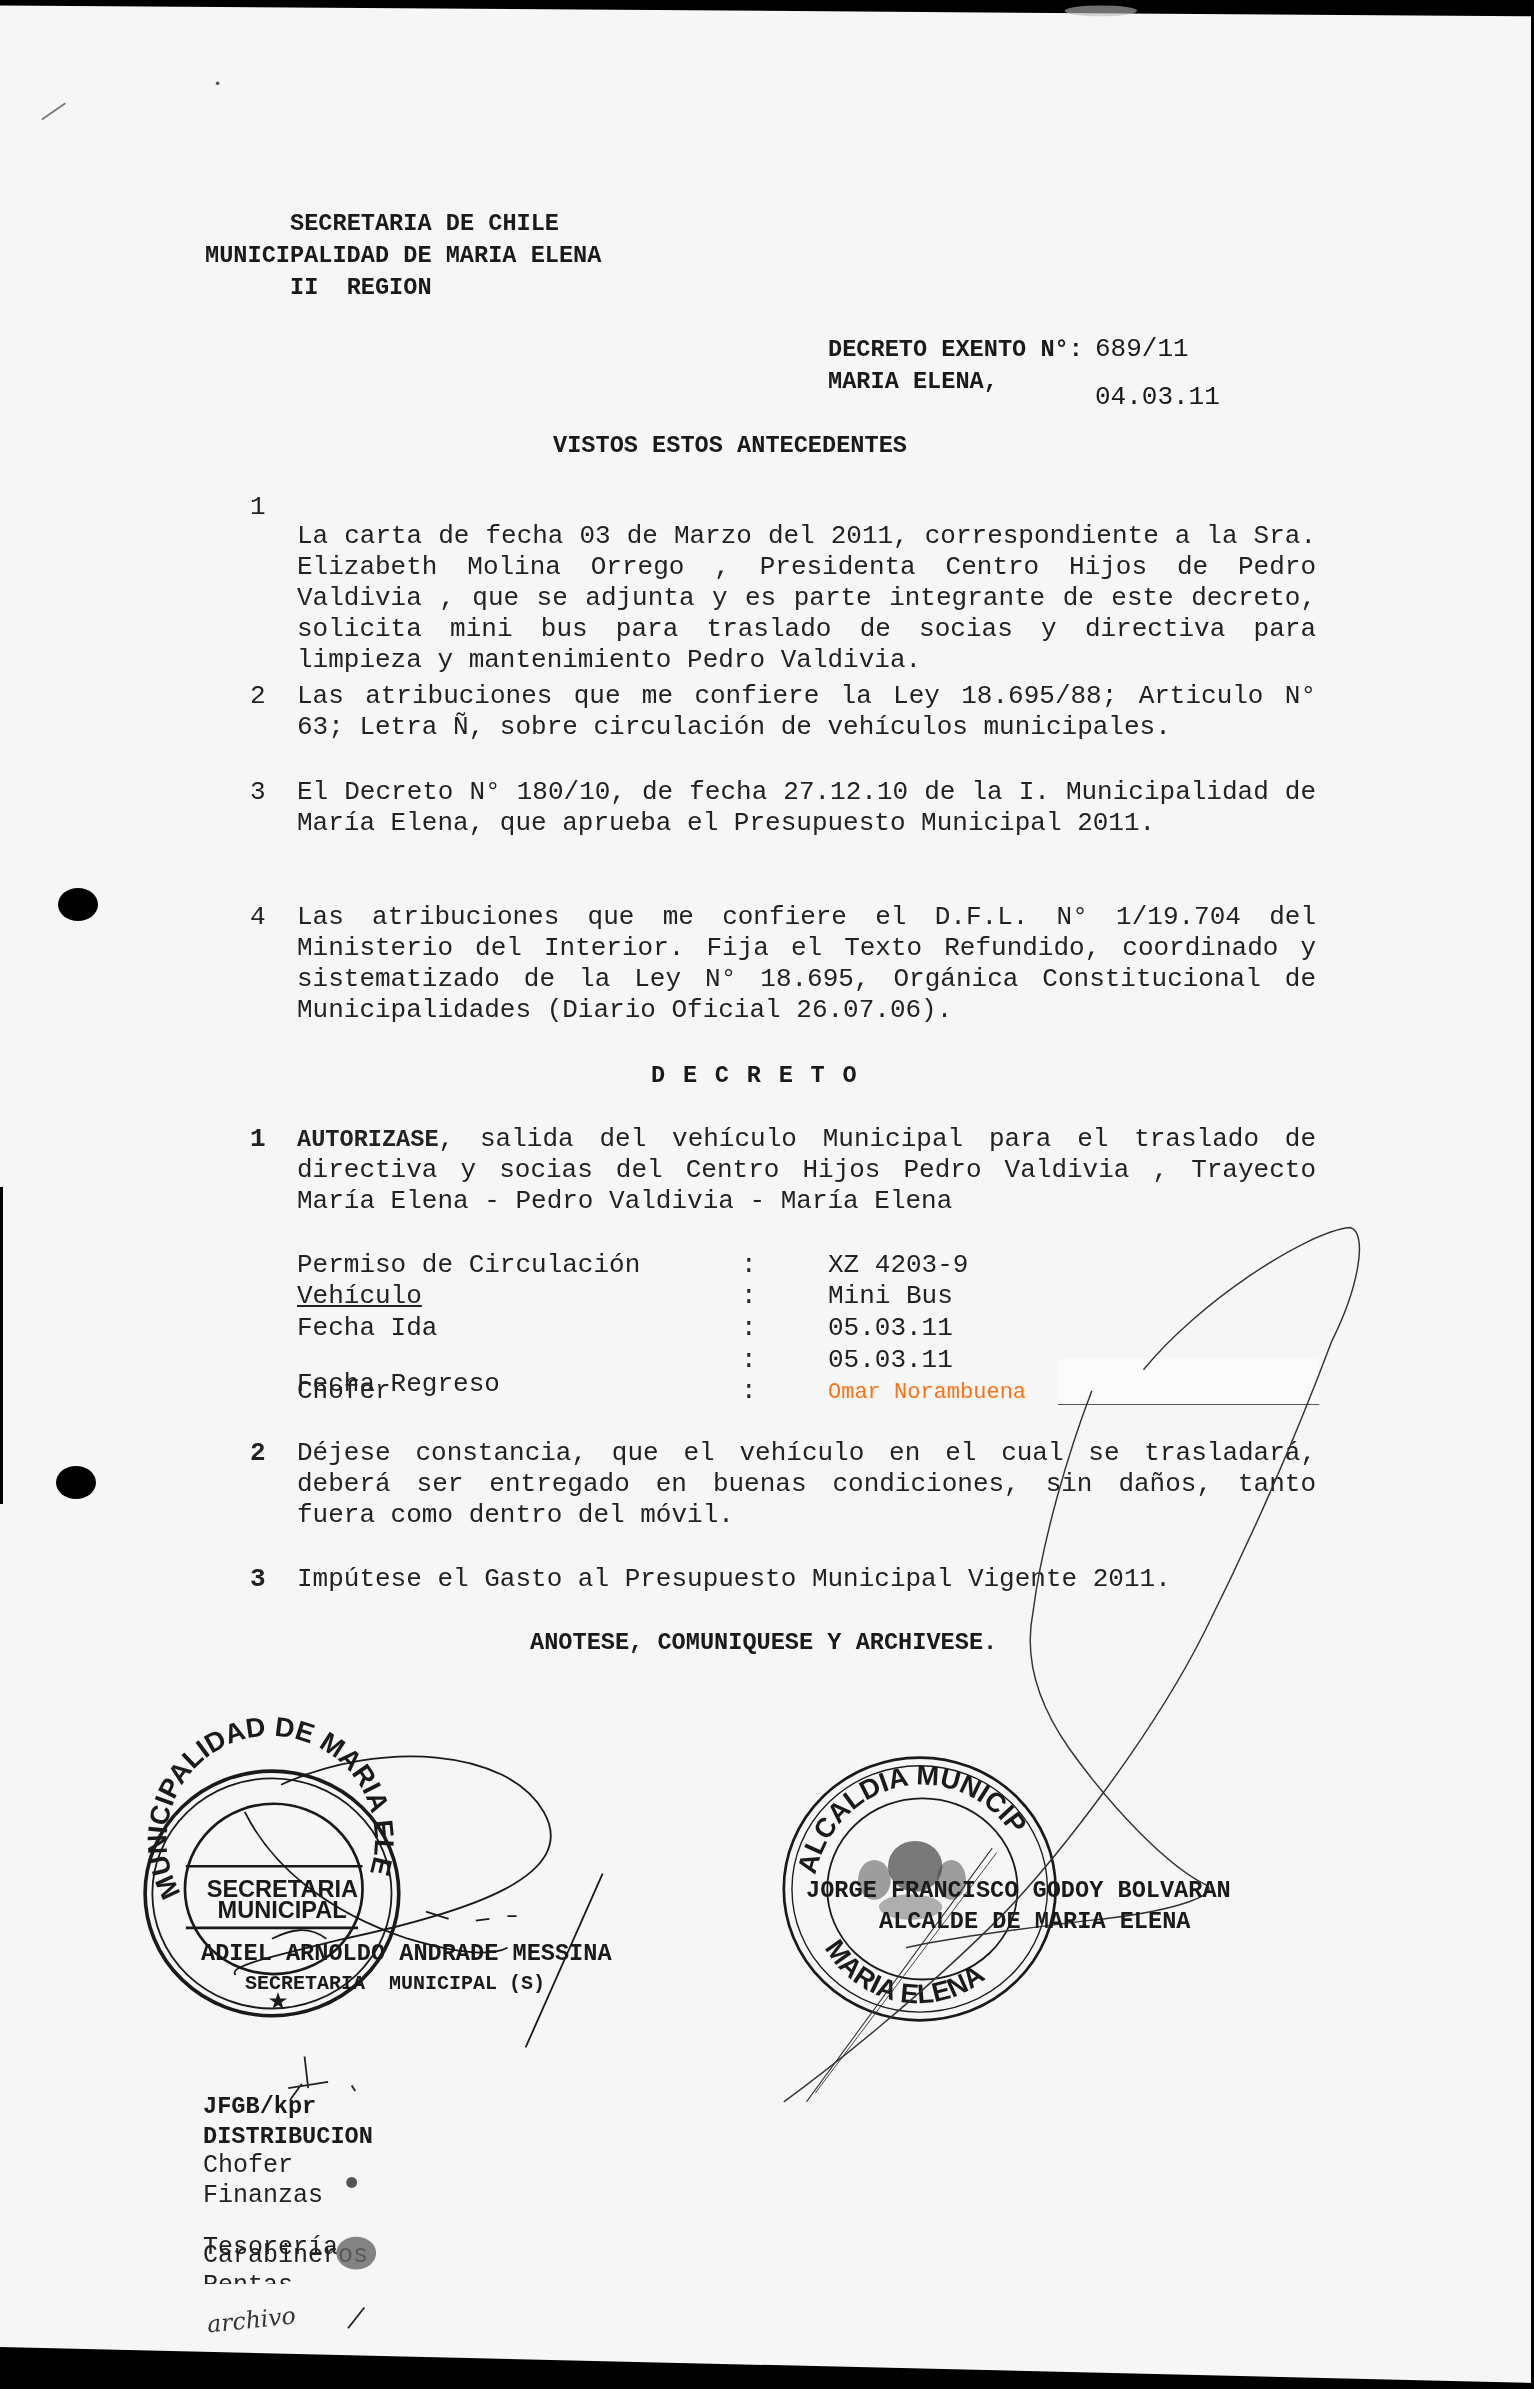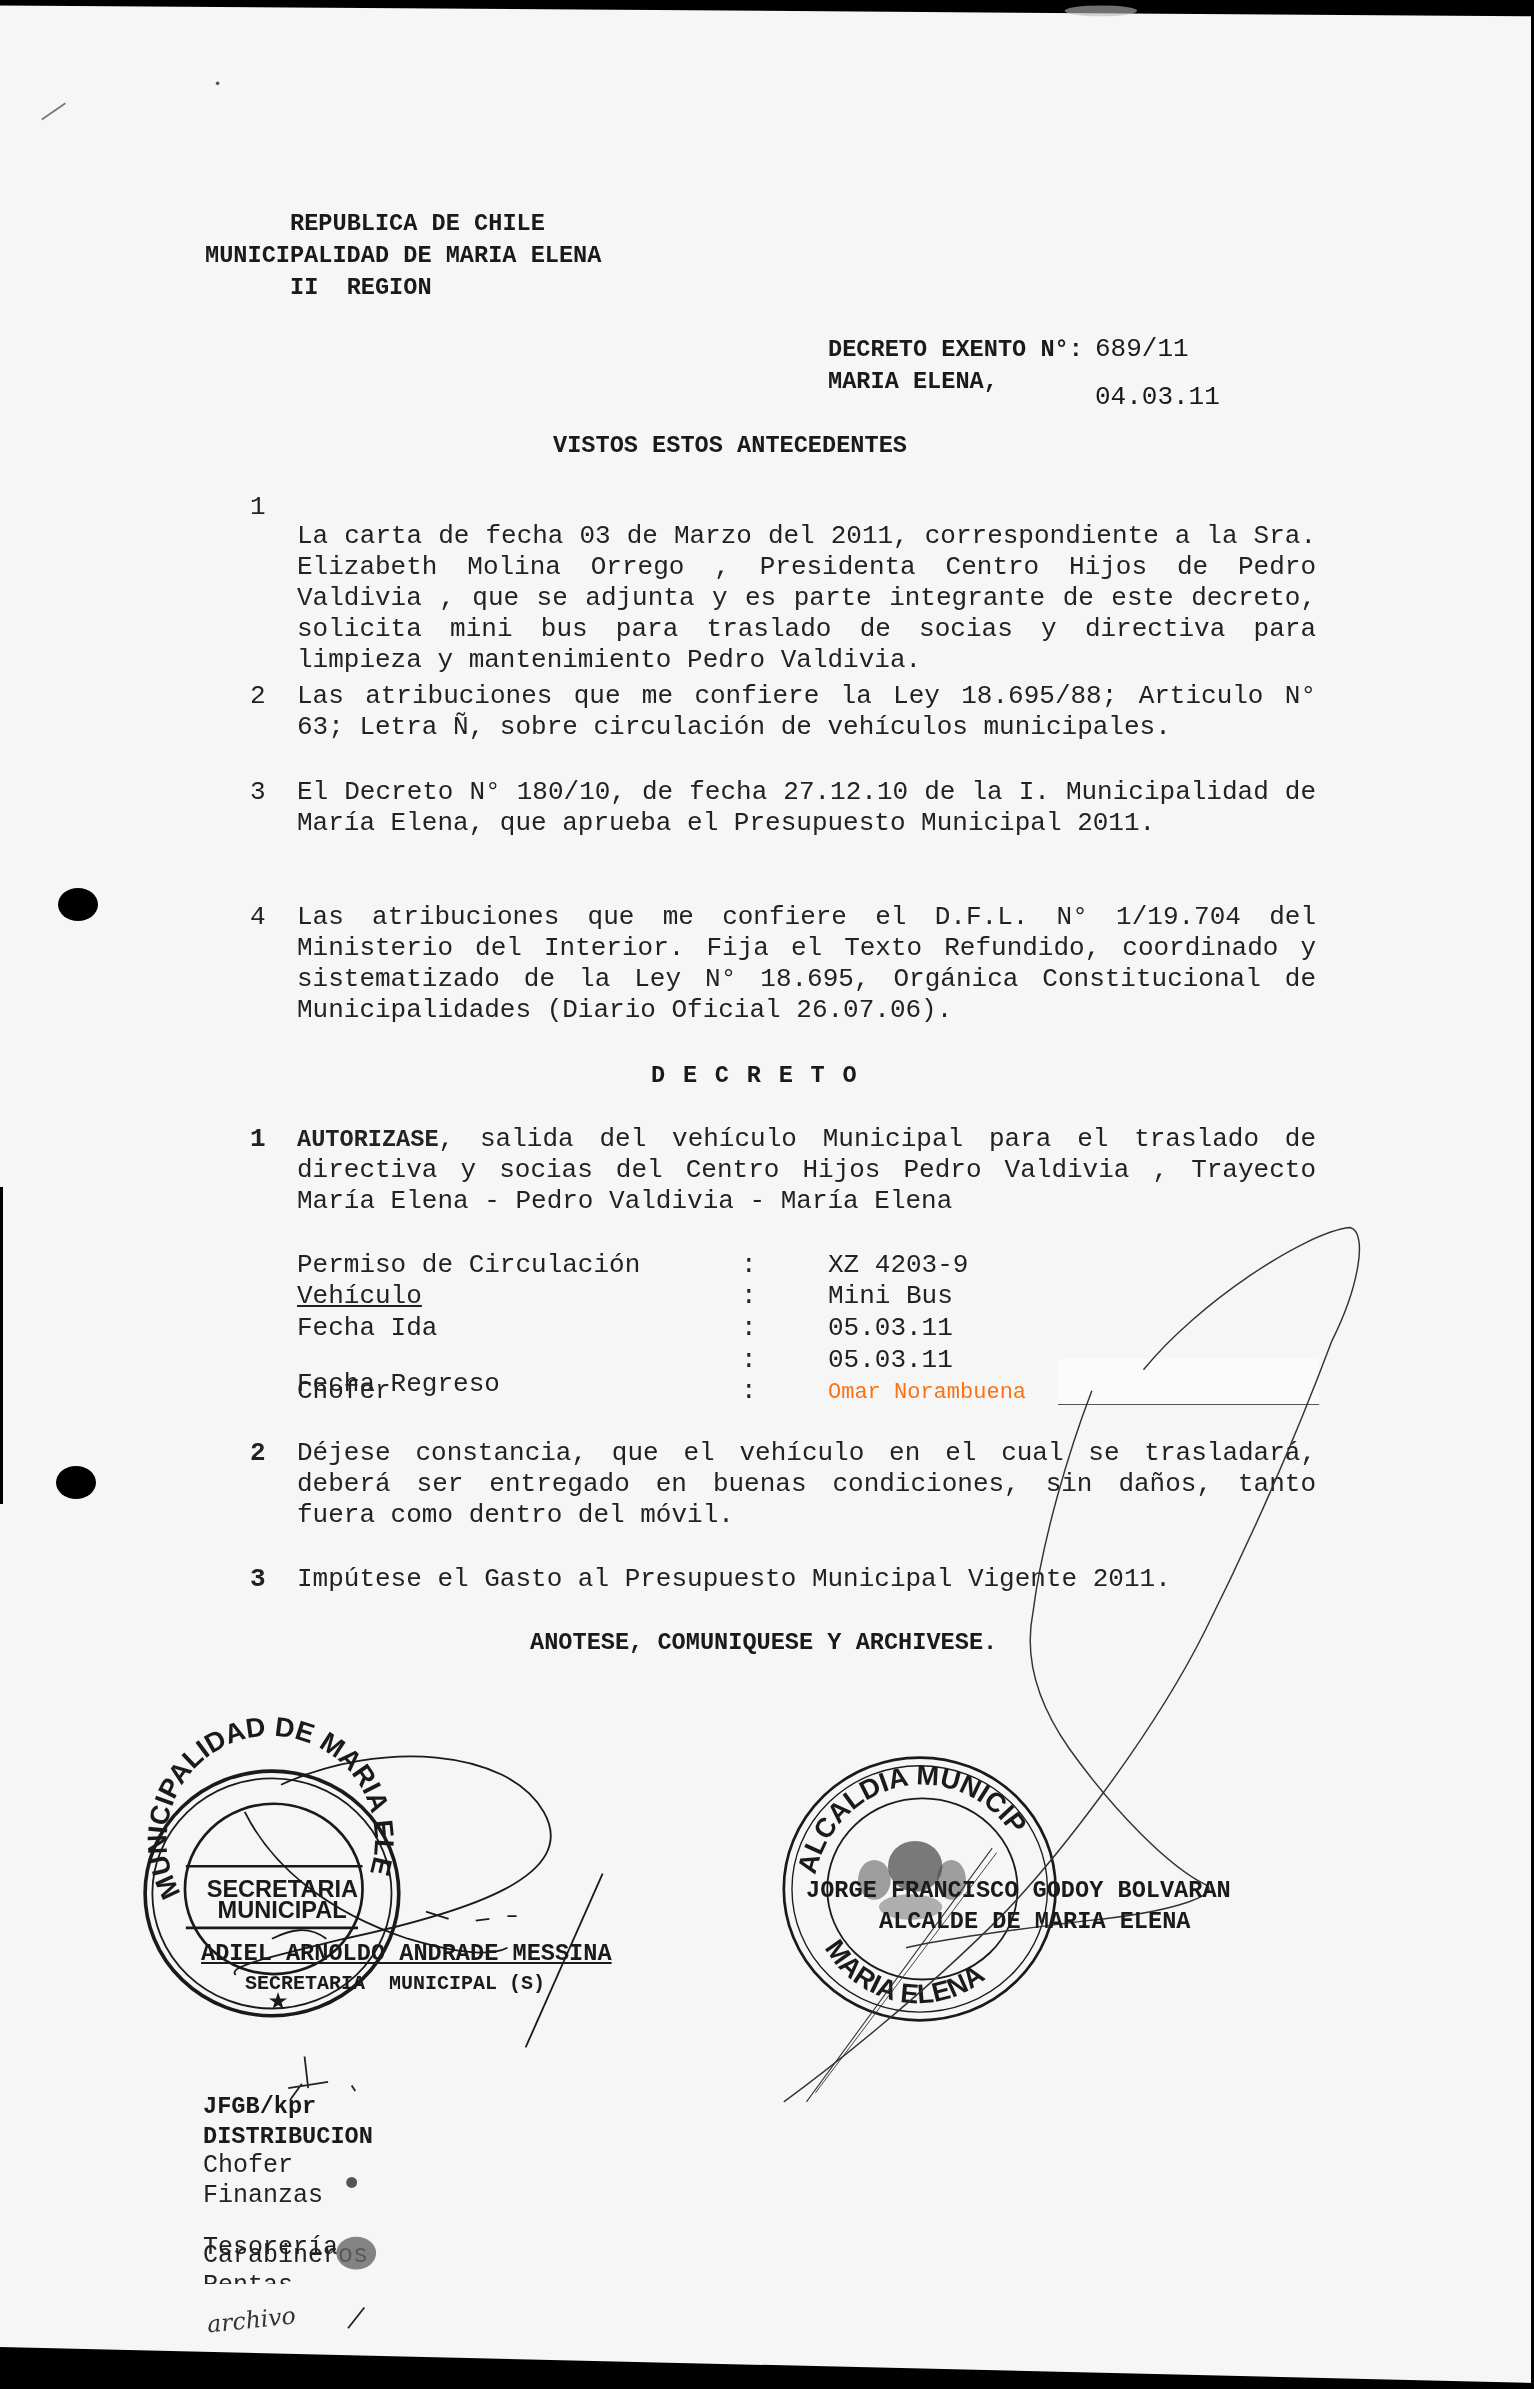--- a/index.html
+++ b/index.html
@@ -41,21 +41,21 @@
 <body>
 
 <div class="page"></div>
 <div class="right-edge"></div>
 
 <div class="hole" style="left:58px;top:888px;"></div>
 <div class="hole" style="left:56px;top:1466px;"></div>
 <div style="position:absolute;left:0;top:1187px;width:2.7px;height:317px;background:#000;"></div>
 
 <div>
-  <div class="txt courierbold" style="left:290px;top:210px;font-size:23.6px;">REPUBLICA DE CHILE</div>
+  <div class="txt courierbold" style="left:290px;top:210px;font-size:23.6px;">SECRETARIA DE CHILE</div>
   <div class="txt courierbold" style="left:205px;top:242px;font-size:23.6px;">MUNICIPALIDAD DE MARIA ELENA</div>
   <div class="txt courierbold" style="left:290px;top:274px;font-size:23.6px;">II  REGION</div>
 </div>
 
 <div>
   <div class="txt courierbold" style="left:828px;top:336px;font-size:23.6px;">DECRETO EXENTO N°:</div>
   <div class="txt" style="left:1095px;top:334px;font-size:26px;">689/11</div>
   <div class="txt courierbold" style="left:828px;top:368px;font-size:23.6px;">MARIA ELENA,</div>
   <div class="txt" style="left:1095px;top:366px;font-size:26px;margin-top:16px;">04.03.11</div>
 </div>
@@ -178,21 +178,21 @@
 
   <g fill="none" stroke="#333" stroke-width="1.6">
     <path d="M 1262 1512 C 1320 1440, 1440 1360, 1490 1355 C 1510 1360, 1500 1420, 1470 1480 C 1440 1560, 1390 1680, 1330 1800 C 1270 1920, 1160 2060, 1100 2120 C 1020 2200, 920 2280, 865 2320"></path>
     <path d="M 1205 1535 C 1180 1600, 1150 1700, 1140 1780 C 1130 1830, 1145 1880, 1180 1930 C 1230 2000, 1290 2060, 1330 2080 C 1350 2090, 1300 2110, 1200 2120 C 1120 2130, 1040 2140, 1000 2150"></path>
     <path d="M 1095 2040 L 890 2320" stroke-width="1.2"></path>
     <path d="M 1100 2045 L 900 2310" stroke-width="1"></path>
   </g>
 </svg>
 
 <div>
-  <div class="txt courierbold" style="left:201px;top:1940px;font-size:23.6px;text-decoration:underline;">ADIEL ARNOLDO ANDRADE MESSINA</div>
+  <div class="txt courierbold" style="left:201px;top:1940px;font-size:23.6px;">ADIEL ARNOLDO ANDRADE MESSINA</div>
   <div class="txt courierbold" style="left:245px;top:1972px;font-size:20px;">SECRETARIA  MUNICIPAL (S)</div>
 </div>
 <div>
   <div class="txt courierbold" style="left:806px;top:1877px;font-size:23.6px;">JORGE FRANCISCO GODOY BOLVARAN</div>
   <div class="txt courierbold" style="left:879px;top:1908px;font-size:23.6px;">ALCALDE DE MARIA ELENA</div>
 </div>
 
 <div>
   <svg class="overlay" viewBox="0 0 1694 2637">
     <path d="M 336 2270 L 340 2305 M 318 2305 L 362 2298 M 333 2300 L 320 2318" fill="none" stroke="#222" stroke-width="2"></path>

